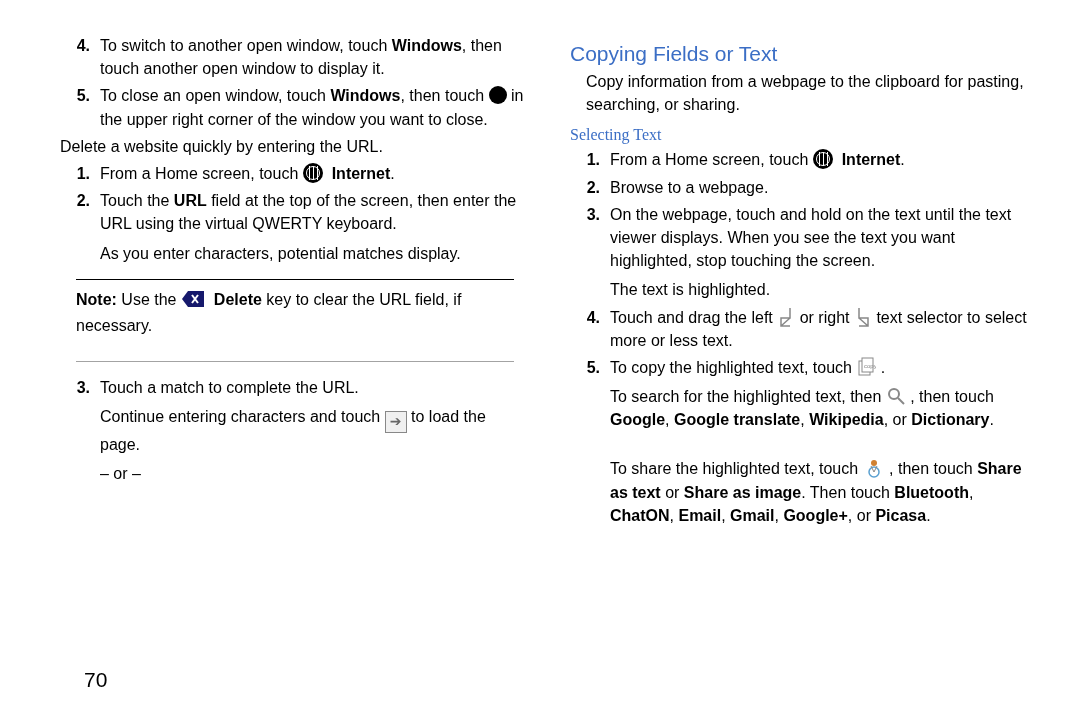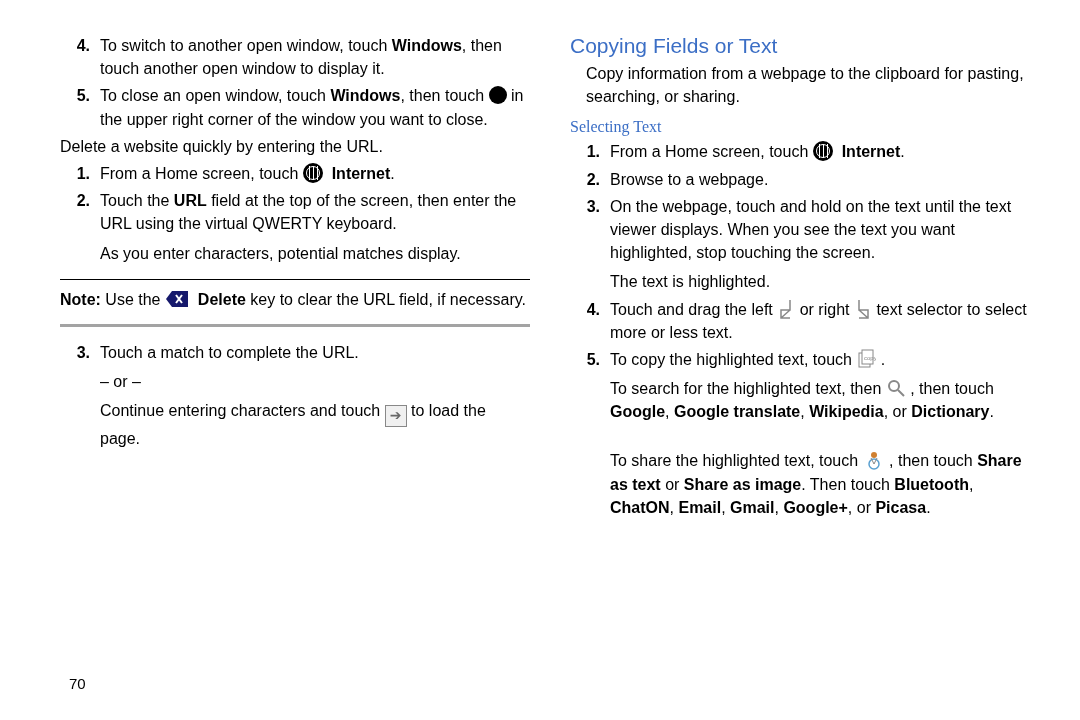--- a/index.html
+++ b/index.html
@@ -57,23 +57,23 @@
   }
   .step-body {
     flex: 1;
   }
   .step-sub {
     margin-top: 6px;
   }
   .bold { font-weight: bold; text-align: right; }
   .note-box {
     border-top: 1px solid #000;
-    border-bottom: 3px solid #a3a3a3;
-    margin: 14px 0;
-    padding: 8px 0 10px 0;
+    border-bottom: 1px solid #a3a3a3;
+    margin: 14px 16px;
+    padding: 8px 0 24px 0;
     line-height: 1.45;
   }
   .icon {
     display: inline-block;
     vertical-align: middle;
   }
   .icon-circle-black {
     width: 18px; height: 18px; border-radius: 50%; background: #000; display: inline-block; vertical-align: -3px;
   }
   .icon-globe {
@@ -101,22 +101,22 @@
   }
   .icon-magnify {
     display:inline-block; width:20px; height:20px; vertical-align:-4px;
   }
   .icon-share {
     display:inline-block; width:22px; height:22px; vertical-align:-5px;
   }
   .page-num {
     position: absolute;
     bottom: 28px;
-    left: 69px;
-    font-size: 15px;
+    left: 84px;
+    font-size: 21px;
   }
 </style>
 </head>
 <body>
 
 <div class="page">
 
   <div class="col">
 
     <ol class="steps">
@@ -165,35 +165,35 @@
           </svg>
       </span>
       <span>&nbsp;</span><span class="bold">Delete</span><span> key to clear the URL field, if necessary.</span>
     </div>
 
     <ol class="steps">
       <li>
         <span class="step-num">3.</span>
         <span class="step-body">
           <span>Touch a match to complete the URL.</span>
-          <div class="step-sub">– or –</div>
           <div class="step-sub">
             <span>Continue entering characters and touch </span>
             <span class="icon-arrow-box">➔</span>
             <span> to load the page.</span>
           </div>
+          <div class="step-sub">– or –</div>
         </span>
       </li>
     </ol>
 
   </div>
 
   <div class="col">
 
-    <div class="section-heading" style="margin-top:4px">Copying Fields or Text</div>
+    <div class="section-heading" style="margin-top:12px">Copying Fields or Text</div>
     <div class="body-text" style="padding-left:16px">Copy information from a webpage to the clipboard for pasting, searching, or sharing.</div>
     <div class="sub-heading">Selecting Text</div>
 
     <ol class="steps">
       <li>
         <span class="step-num">1.</span>
         <span class="step-body">
           <span>From a Home screen, touch </span>
           <span class="icon icon-globe"></span>
           <span>&nbsp;</span><span class="bold">Internet</span><span>.</span>

